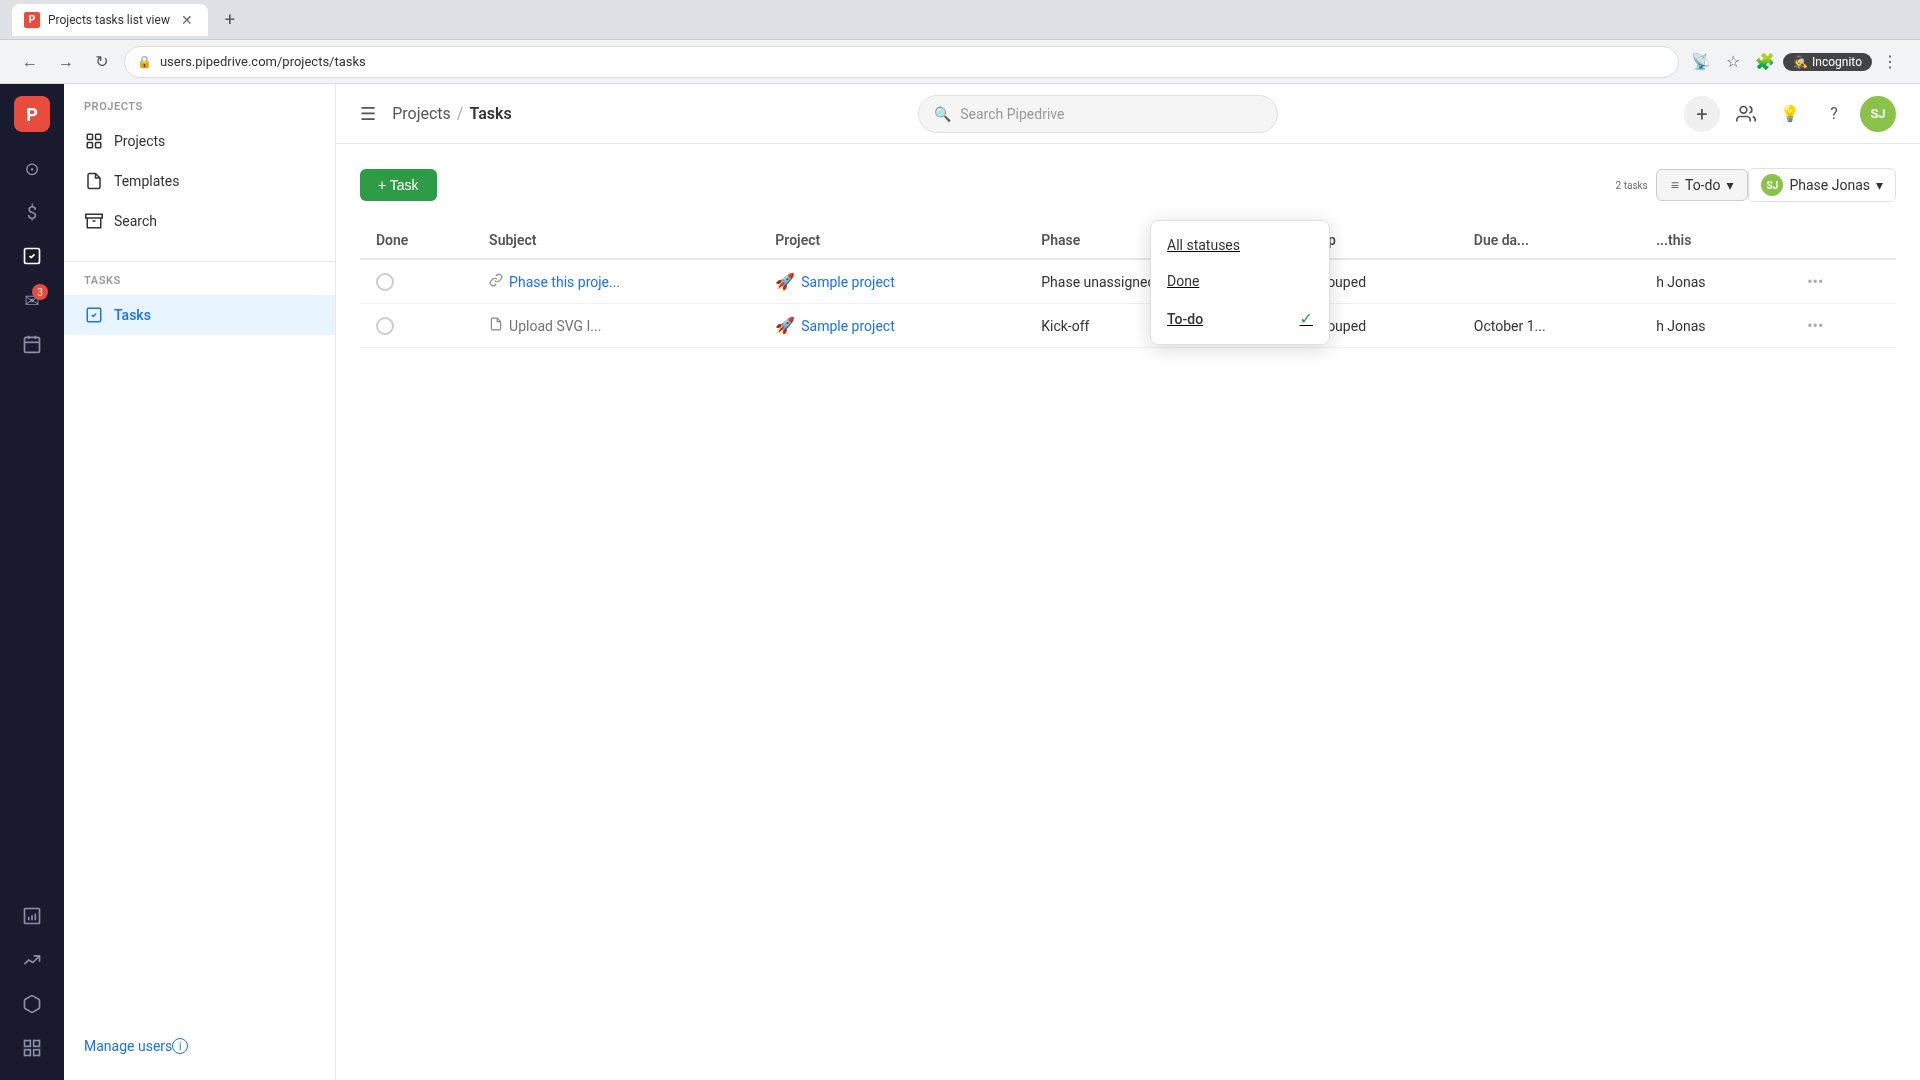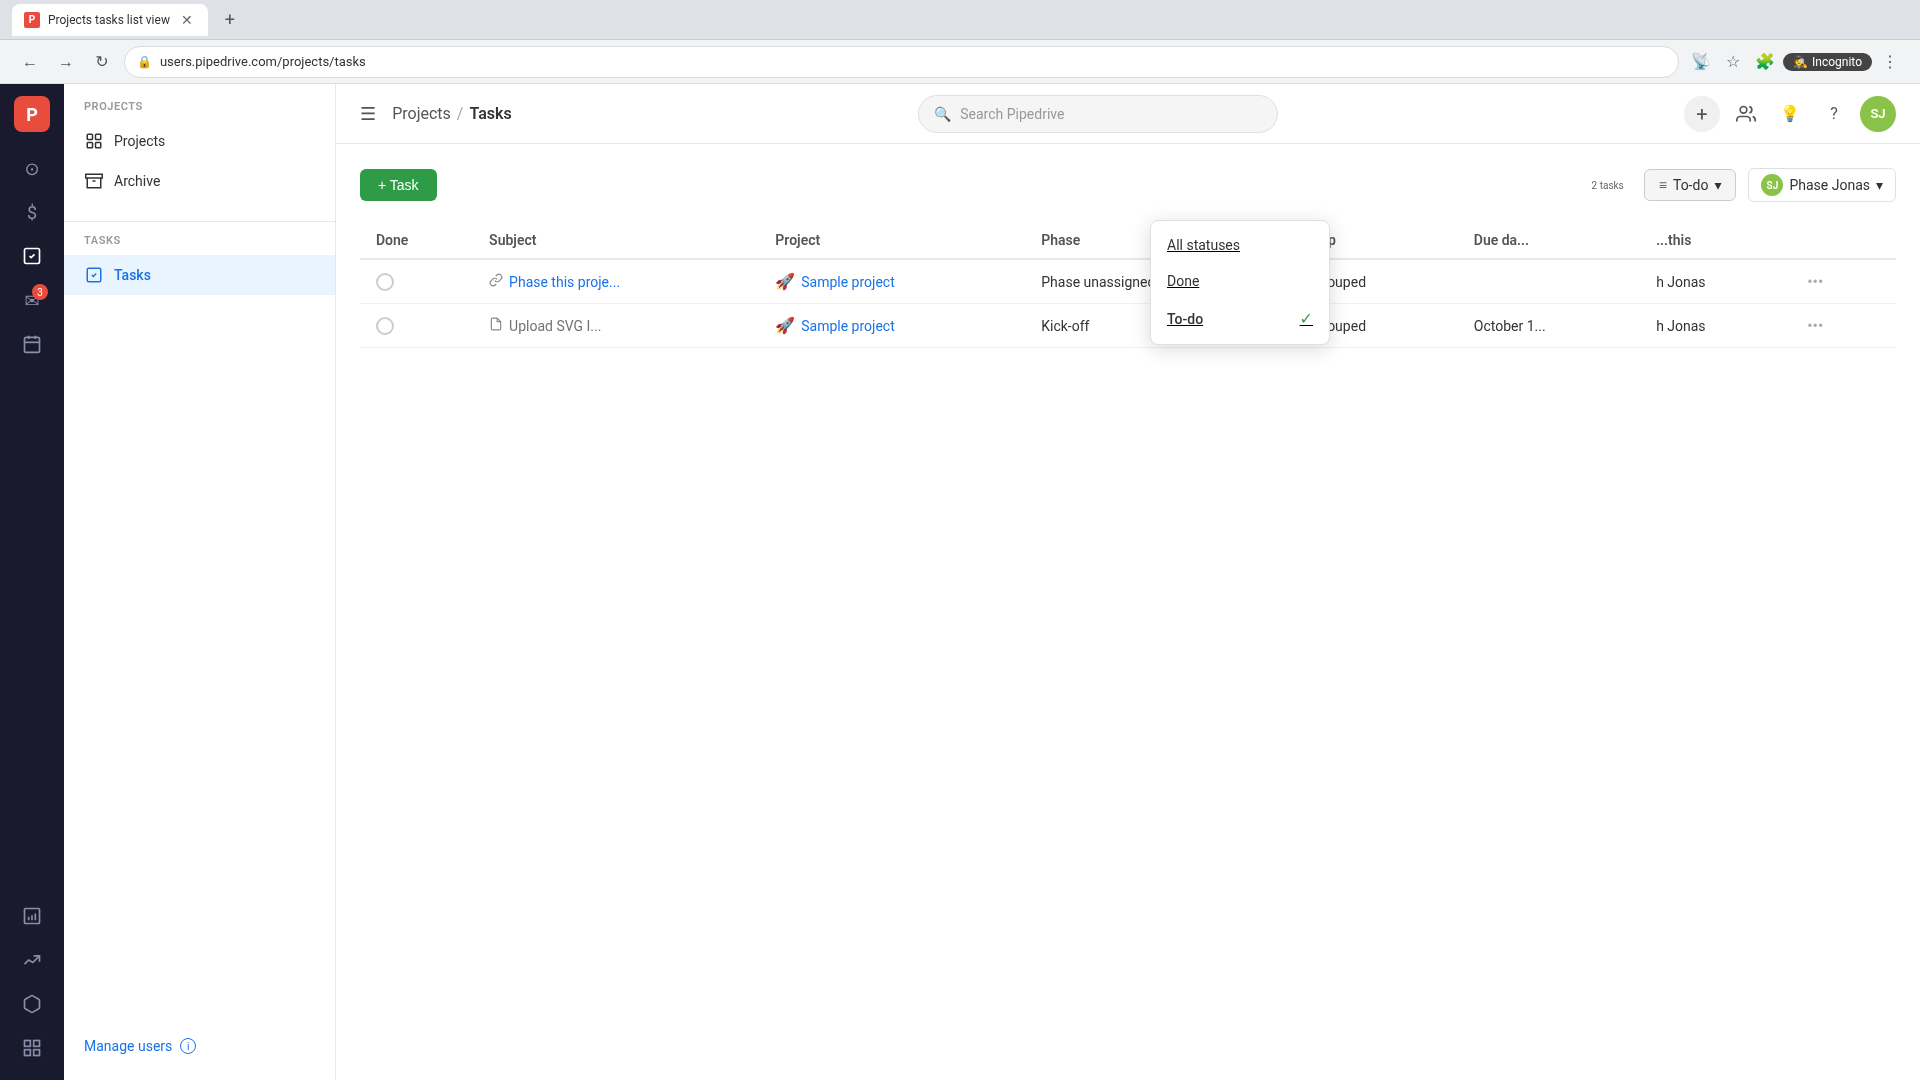--- a/index.html
+++ b/index.html
@@ -145,21 +145,20 @@
       color: #333;
       font-size: 14px;
       border-radius: 0;
     }
     .sidebar-item.active { background: #e8f4ff; color: #1a73e8; font-weight: 500; }
     .sidebar-item-icon { width: 20px; height: 20px; display: flex; align-items: center; justify-content: center; color: inherit; }
     .sidebar-divider { height: 1px; background: #e8e8e8; margin: 12px 0; }
     .manage-users {
       display: flex;
       align-items: center;
-      gap: 8px;
       padding: 10px 20px;
       cursor: pointer;
       color: #1a73e8;
       font-size: 14px;
       margin-top: auto;
     }
     .info-icon {
       width: 16px; height: 16px;
       border: 1.5px solid #1a73e8;
       border-radius: 50%;
@@ -237,21 +236,21 @@
       flex: 1;
       padding: 24px;
       overflow: auto;
     }
 
     
     .task-toolbar {
       display: flex;
       align-items: center;
       margin-bottom: 20px;
-      gap: 12px;
+      gap: 0;
     }
     .add-task-btn {
       background: #2e9c47;
       color: white;
       border: none;
       border-radius: 6px;
       padding: 8px 18px;
       font-size: 14px;
       cursor: pointer;
       display: flex;
@@ -457,26 +456,35 @@
             <rect x="14" y="3" width="7" height="7" rx="1"></rect>
             <rect x="3" y="14" width="7" height="7" rx="1"></rect>
             <rect x="14" y="14" width="7" height="7" rx="1"></rect>
           </svg>
         </div>
         <span>Projects</span>
       </div>
       <div class="sidebar-item">
         <div class="sidebar-item-icon">
           <svg width="18" height="18" viewBox="0 0 24 24" fill="none" stroke="currentColor" stroke-width="2">
+            <path d="M14 2H6a2 2 0 0 0-2 2v16a2 2 0 0 0 2 2h12a2 2 0 0 0 2-2V8z"></path>
+            <polyline points="14 2 14 8 20 8"></polyline>
+          </svg>
+        </div>
+        <span>Templates</span>
+      </div>
+      <div class="sidebar-item">
+        <div class="sidebar-item-icon">
+          <svg width="18" height="18" viewBox="0 0 24 24" fill="none" stroke="currentColor" stroke-width="2">
             <polyline points="21 8 21 21 3 21 3 8"></polyline>
             <rect x="1" y="3" width="22" height="5"></rect>
             <line x1="10" y1="12" x2="14" y2="12"></line>
           </svg>
         </div>
-        <span>Archive</span>
+        <span>Search</span>
       </div>
     </div>
     <div class="sidebar-divider"></div>
     <div>
       <div class="sidebar-section-label">TASKS</div>
       <div class="sidebar-item active">
         <div class="sidebar-item-icon">
           <svg width="18" height="18" viewBox="0 0 24 24" fill="none" stroke="currentColor" stroke-width="2">
             <rect x="3" y="3" width="18" height="18" rx="2"></rect>
             <path d="M9 12l2 2 4-4"></path>

